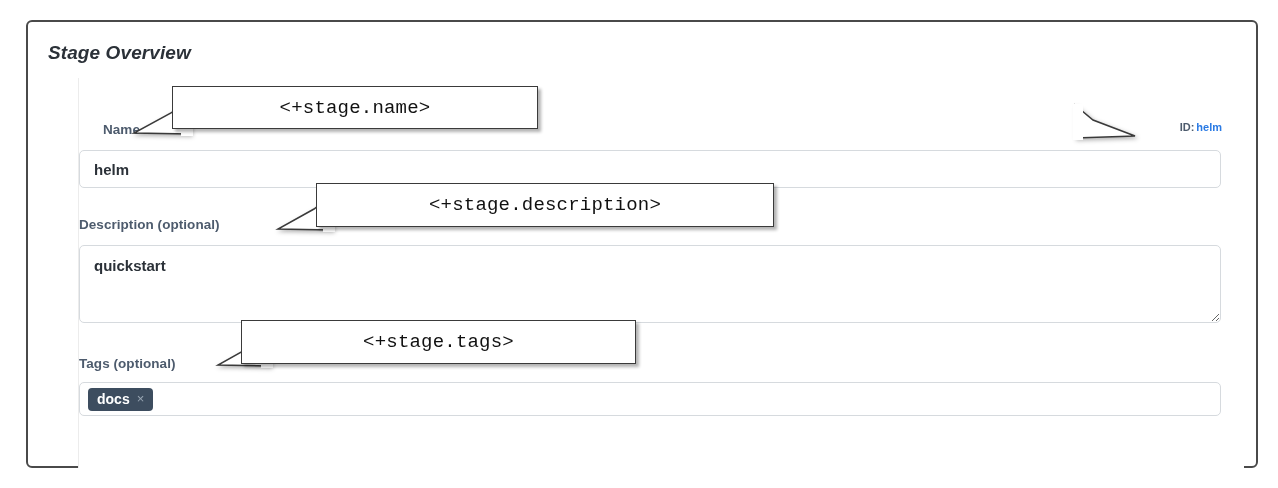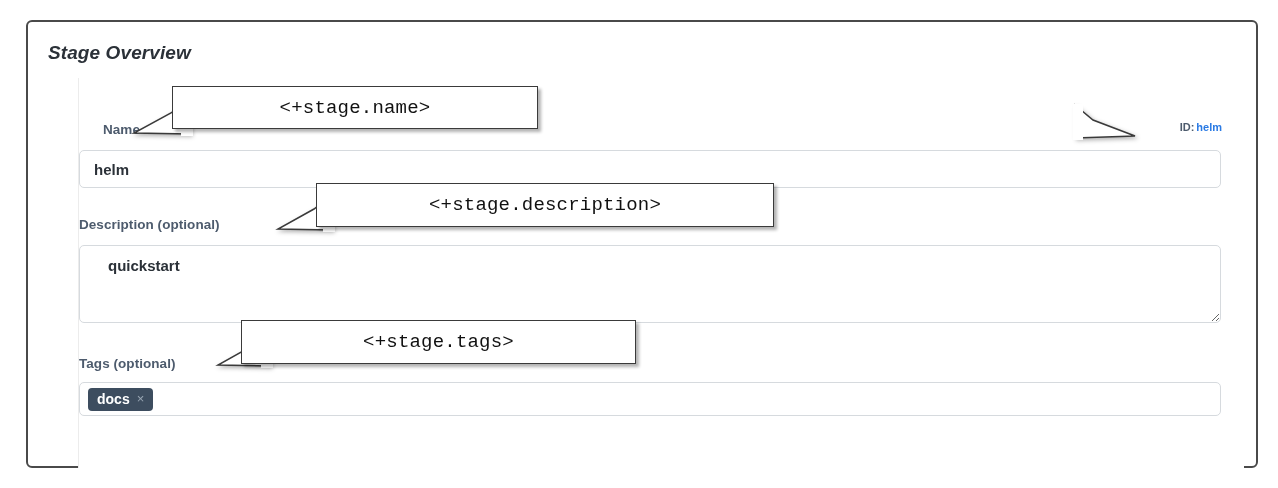--- a/index.html
+++ b/index.html
@@ -107,21 +107,21 @@
     width: 1142px;
     height: 78px;
     box-sizing: border-box;
     border: 1px solid #d6dade;
     border-radius: 5px;
     background: #ffffff;
     font-family: "Liberation Sans", sans-serif;
     font-size: 15px;
     font-weight: bold;
     color: #2b3138;
-    padding: 11px 28px;
+    padding: 11px 14px;
     outline: none;
     resize: vertical;
     overflow: hidden;
     line-height: 1.25;
   }
 
   
   .tags-box {
     position: absolute;
     left: 79px;

